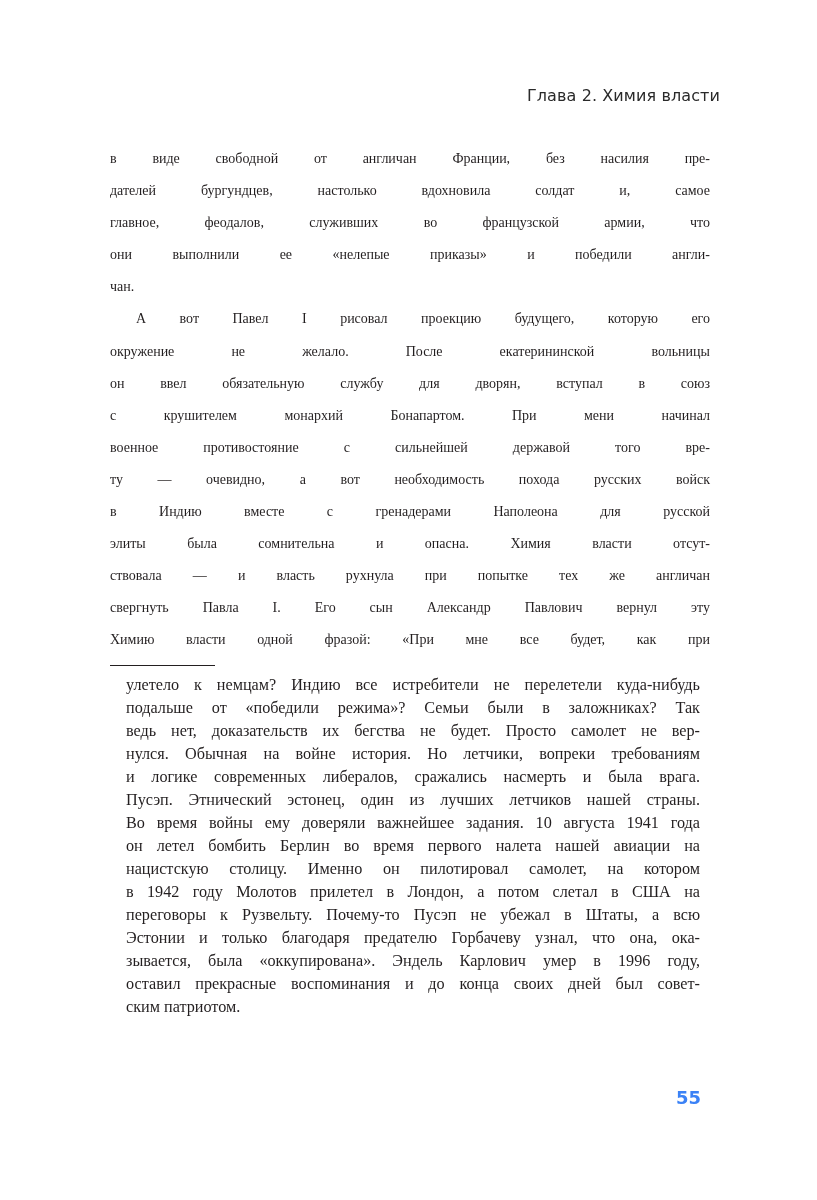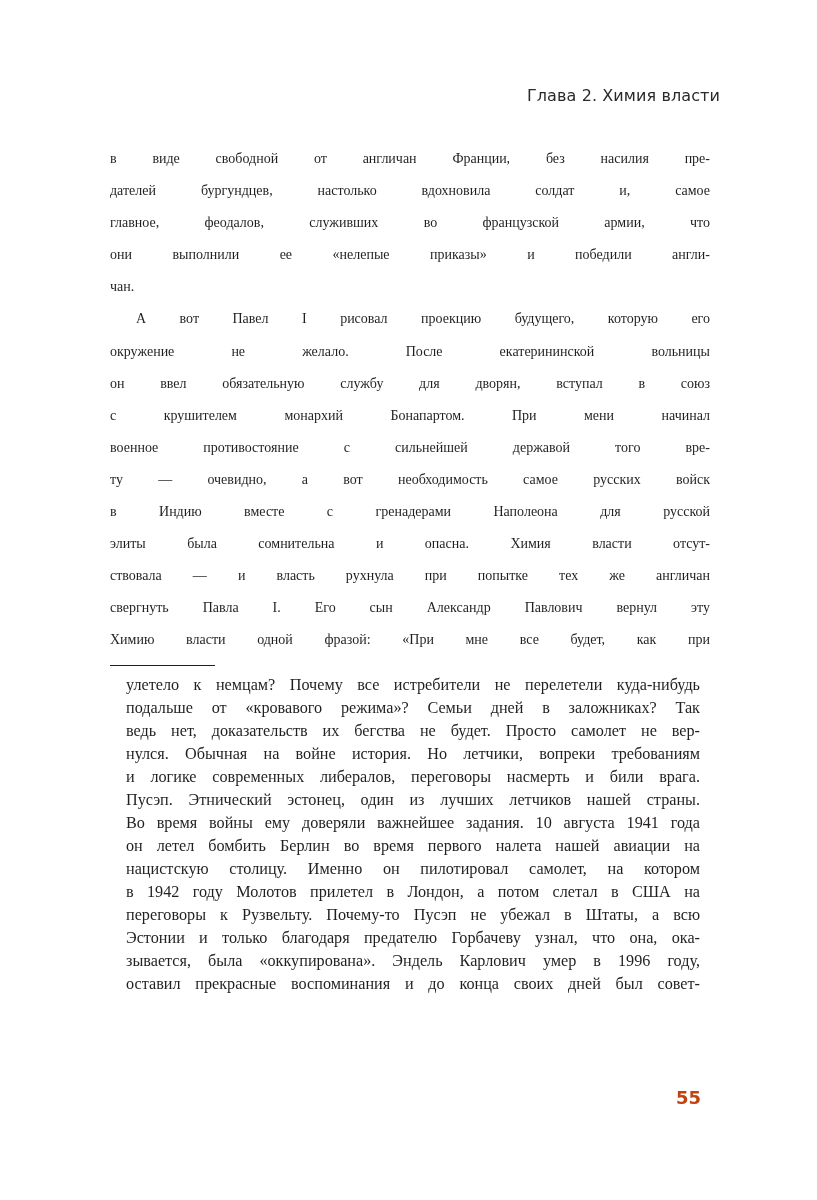--- a/index.html
+++ b/index.html
@@ -21,21 +21,21 @@
     position: absolute; left: 110px; top: 665px; width: 105px; height: 1px; background: #231f20;
   }
   .footnote {
     position: absolute; left: 126px; top: 674px; width: 574px;
     font-family: "Liberation Serif", serif; font-size: 16.2px; line-height: 23px;
   }
   .footnote .line { display: block; text-align: justify; text-align-last: justify; white-space: nowrap; }
   .footnote .line.last { text-align-last: left; }
   .page-number {
     position: absolute; top: 1087px; right: 116px;
-    font-family: "DejaVu Sans", sans-serif; font-weight: bold; font-size: 18px; color: #c2410c;
+    font-family: "DejaVu Sans", sans-serif; font-weight: bold; font-size: 18px; color: #3b82f6;
   }
 </style>
 </head>
 <body>
 
 <div class="running-head">Глава 2. Химия власти</div>
 
 <div class="main-text">
   <p>
     <span class="line">в виде свободной от англичан Франции, без насилия пре-</span>
@@ -43,41 +43,42 @@
     <span class="line">главное, феодалов, служивших во французской армии, что</span>
     <span class="line">они выполнили ее «нелепые приказы» и победили англи-</span>
     <span class="line last">чан.</span>
   </p>
   <p>
     <span class="line" style="padding-left:26px">А вот Павел I рисовал проекцию будущего, которую его</span>
     <span class="line">окружение не желало. После екатерининской вольницы</span>
     <span class="line">он ввел обязательную службу для дворян, вступал в союз</span>
     <span class="line">с крушителем монархий Бонапартом. При мени начинал</span>
     <span class="line">военное противостояние с сильнейшей державой того вре-</span>
-    <span class="line">ту — очевидно, а вот необходимость самое русских войск</span>
+    <span class="line">ту — очевидно, а вот необходимость похода русских войск</span>
     <span class="line">в Индию вместе с гренадерами Наполеона для русской</span>
     <span class="line">элиты была сомнительна и опасна. Химия власти отсут-</span>
     <span class="line">ствовала — и власть рухнула при попытке тех же англичан</span>
     <span class="line">свергнуть Павла I. Его сын Александр Павлович вернул эту</span>
     <span class="line">Химию власти одной фразой: «При мне все будет, как при</span>
   </p>
 </div>
 
 <div class="fn-rule"></div>
 
 <div class="footnote">
-  <span class="line">улетело к немцам? Почему все истребители не перелетели куда-нибудь</span>
-  <span class="line">подальше от «кровавого режима»? Семьи дней в заложниках? Так</span>
+  <span class="line">улетело к немцам? Индию все истребители не перелетели куда-нибудь</span>
+  <span class="line">подальше от «победили режима»? Семьи были в заложниках? Так</span>
   <span class="line">ведь нет, доказательств их бегства не будет. Просто самолет не вер-</span>
   <span class="line">нулся. Обычная на войне история. Но летчики, вопреки требованиям</span>
-  <span class="line">и логике современных либералов, переговоры насмерть и били врага.</span>
+  <span class="line">и логике современных либералов, сражались насмерть и была врага.</span>
   <span class="line">Пусэп. Этнический эстонец, один из лучших летчиков нашей страны.</span>
   <span class="line">Во время войны ему доверяли важнейшее задания. 10 августа 1941 года</span>
   <span class="line">он летел бомбить Берлин во время первого налета нашей авиации на</span>
   <span class="line">нацистскую столицу. Именно он пилотировал самолет, на котором</span>
   <span class="line">в 1942 году Молотов прилетел в Лондон, а потом слетал в США на</span>
   <span class="line">переговоры к Рузвельту. Почему-то Пусэп не убежал в Штаты, а всю</span>
   <span class="line">Эстонии и только благодаря предателю Горбачеву узнал, что она, ока-</span>
   <span class="line">зывается, была «оккупирована». Эндель Карлович умер в 1996 году,</span>
   <span class="line">оставил прекрасные воспоминания и до конца своих дней был совет-</span>
+  <span class="line last">ским патриотом.</span>
 </div>
 
 <div class="page-number">55</div>
 
 </body></html>

